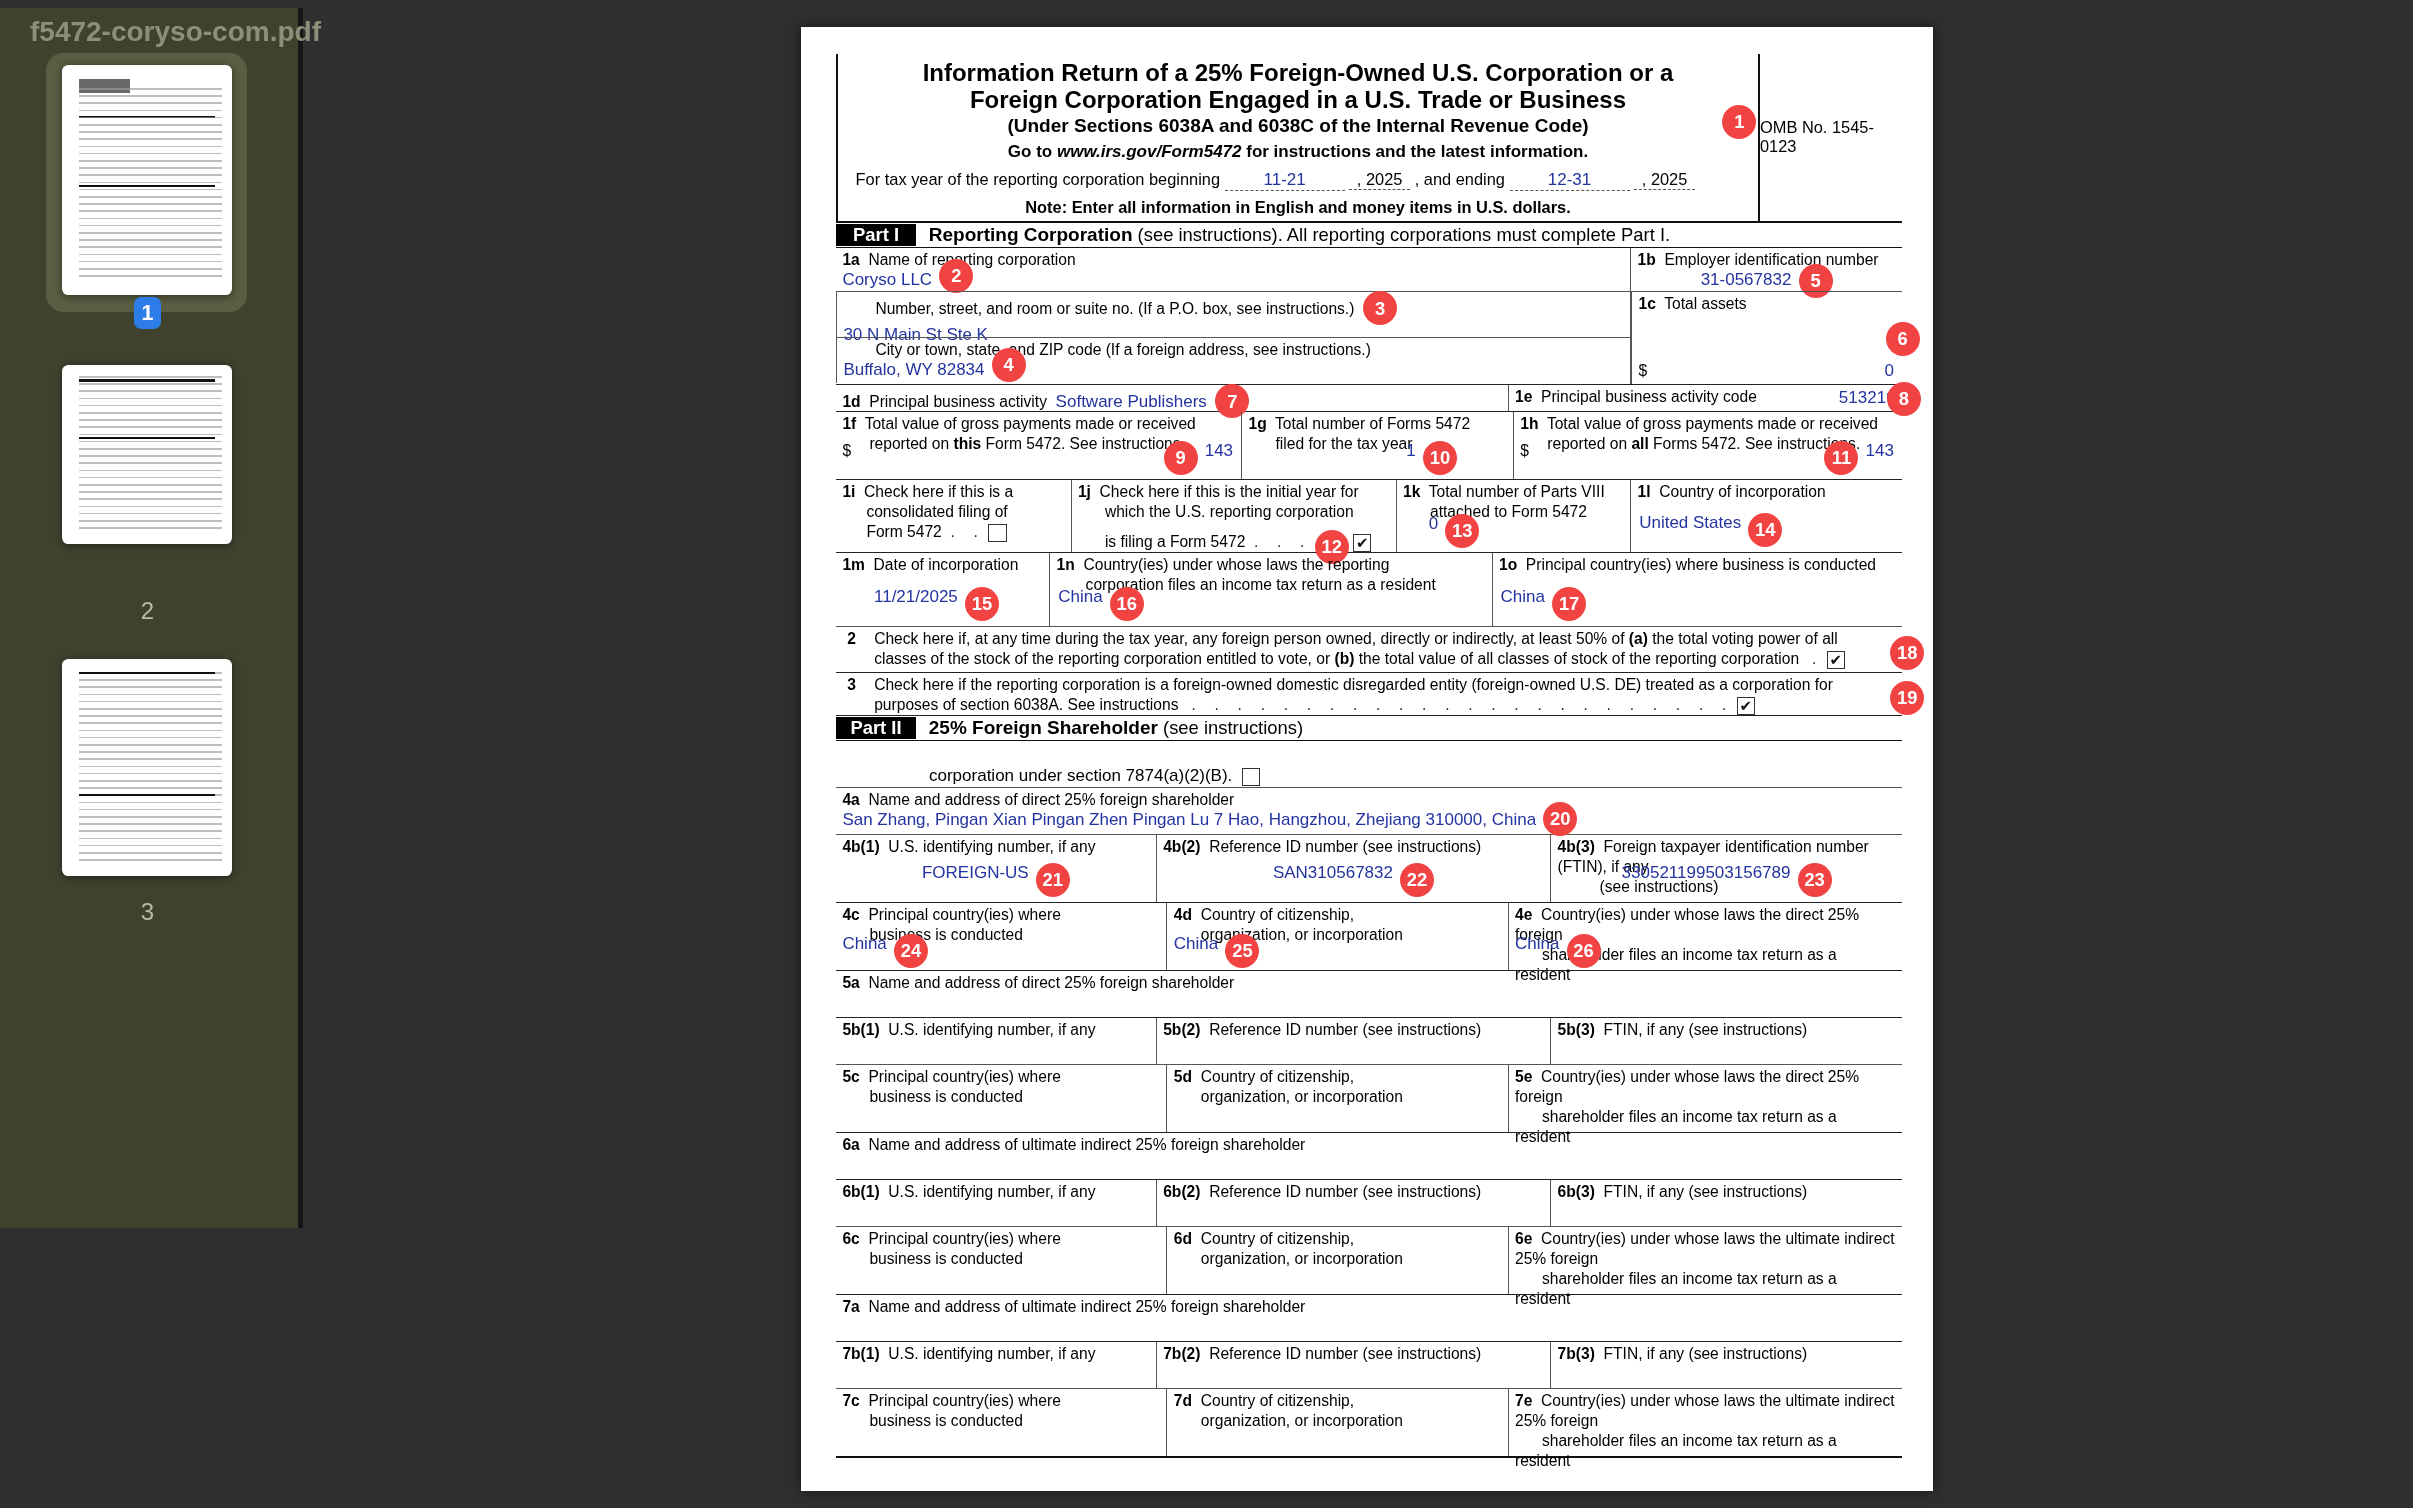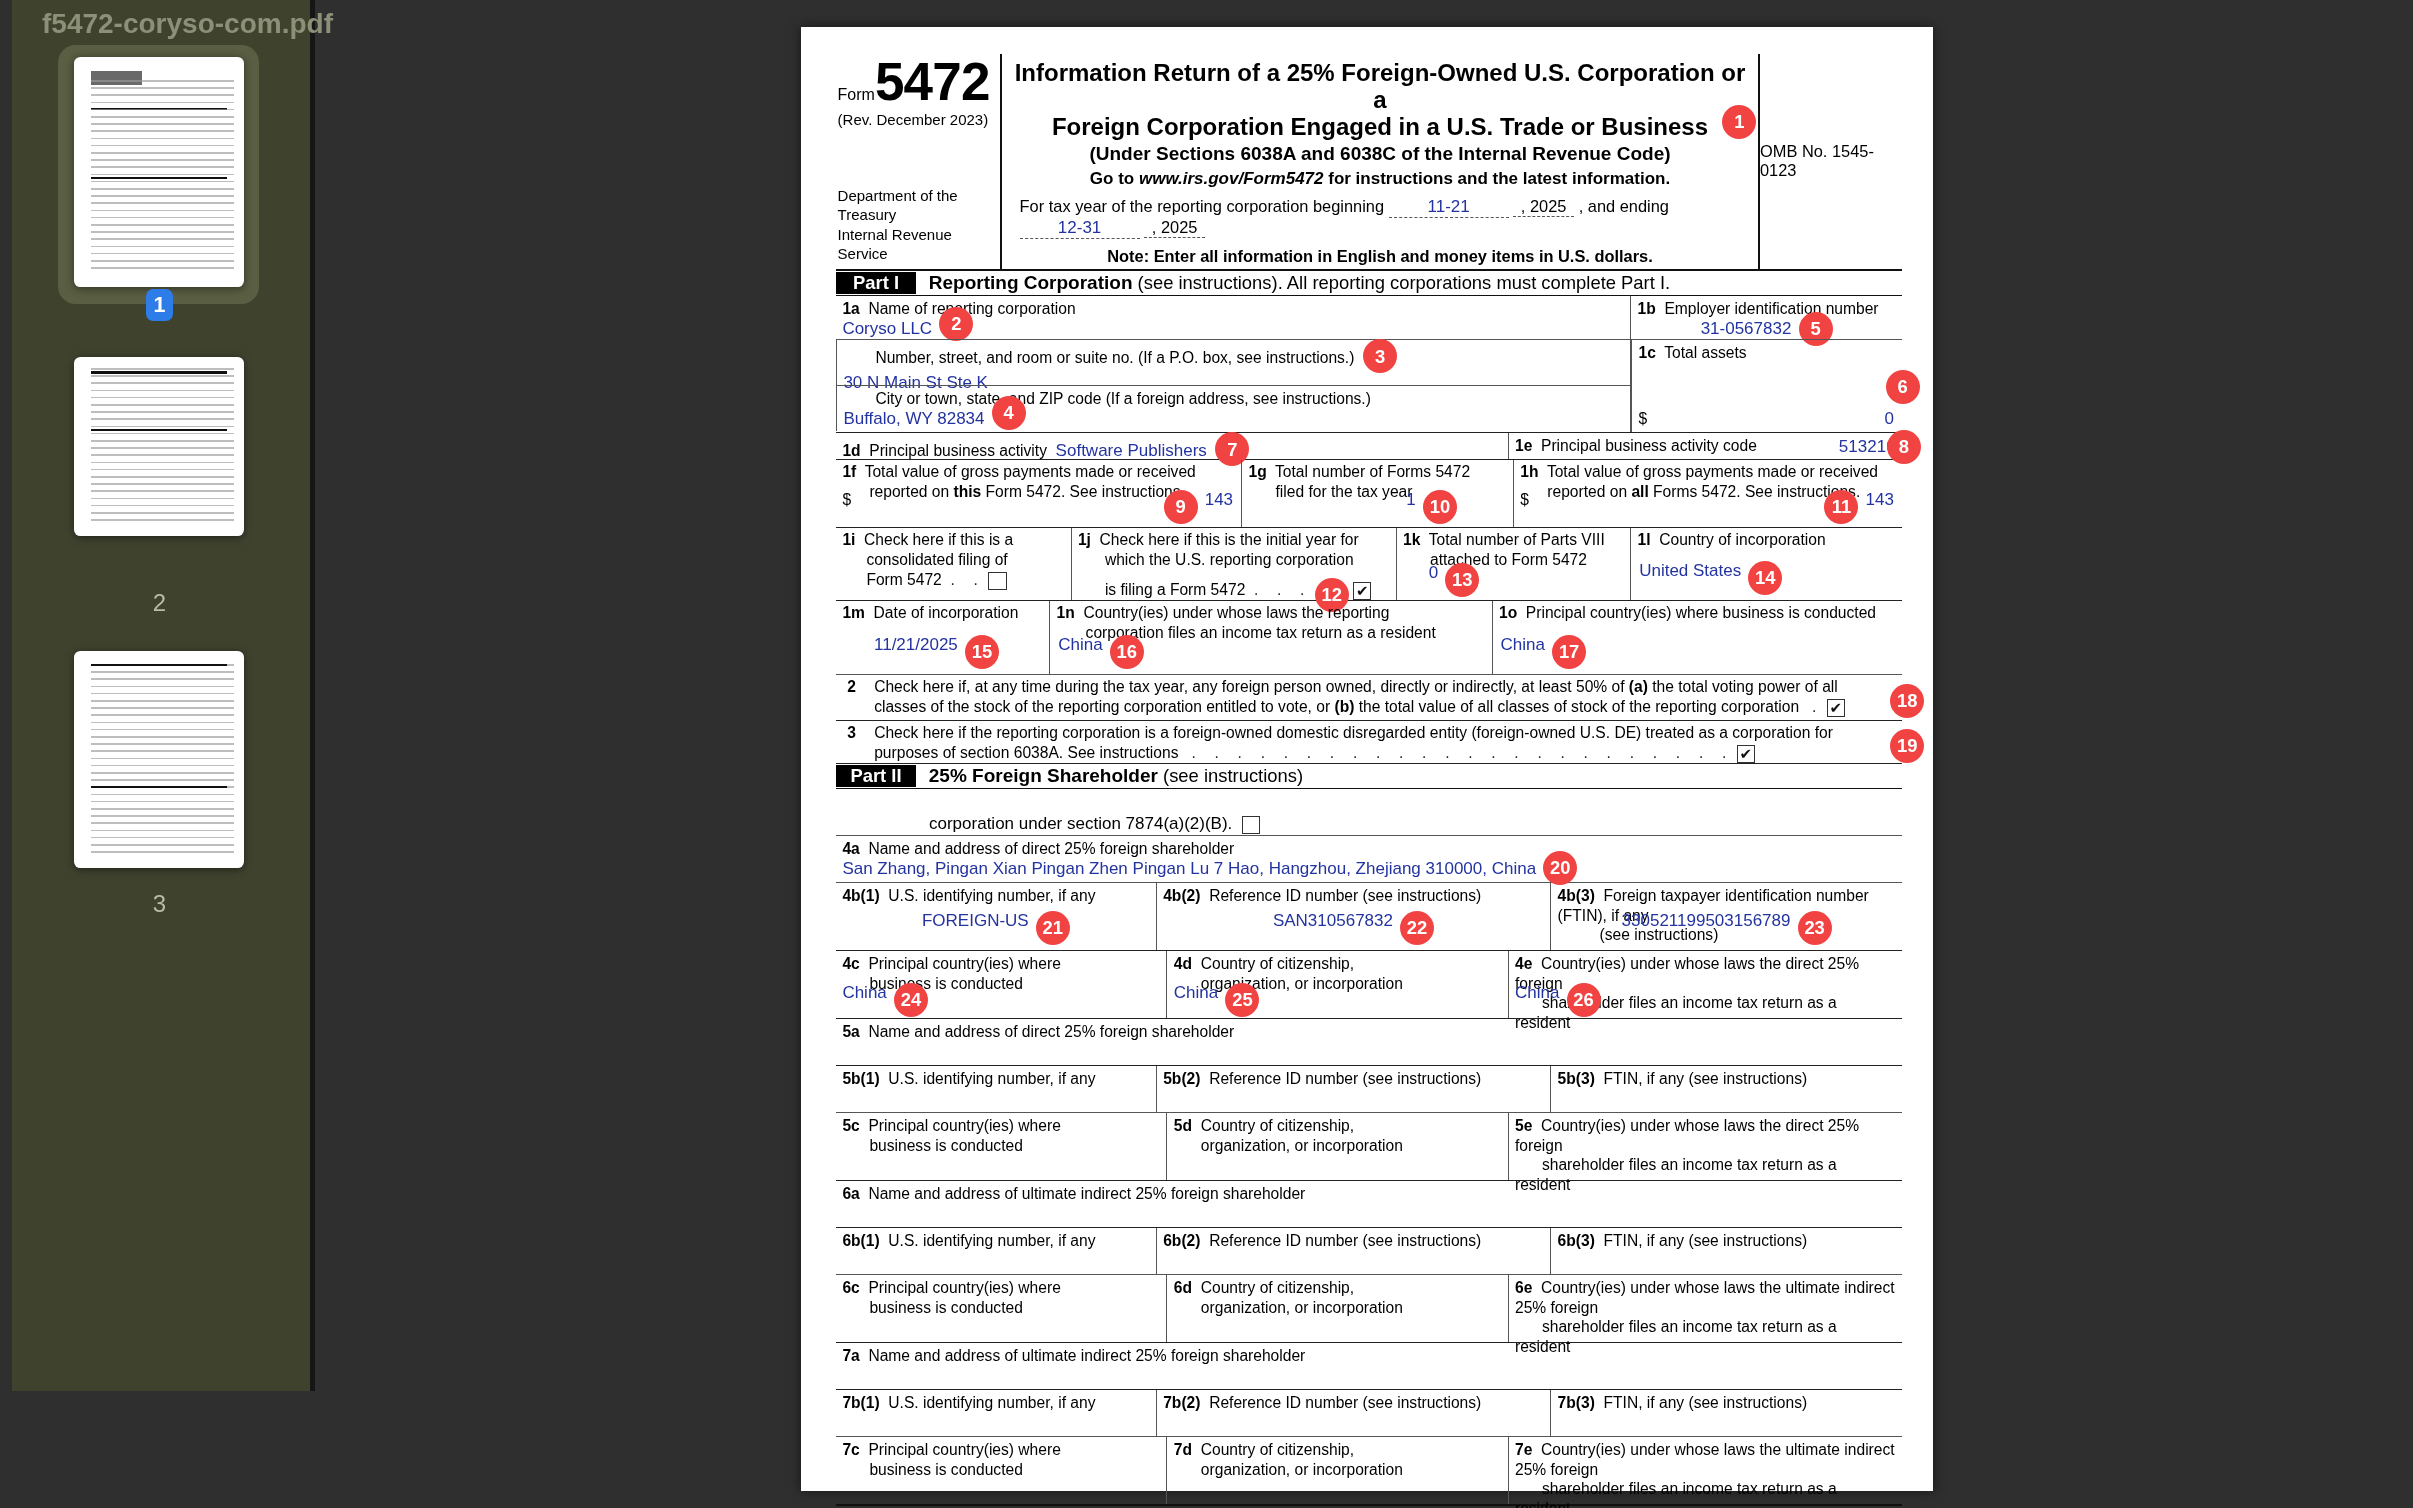--- a/index.html
+++ b/index.html
@@ -1,21 +1,21 @@
 <!DOCTYPE html>
 <html style="font-size:12.8px"><head>
 <meta charset="utf-8">
 <style>
   * { margin:0; padding:0; box-sizing:border-box; }
   html,body { width:2413px; height:1508px; overflow:hidden; background:#2f2f2f;
               font-family:"Liberation Sans","DejaVu Sans",sans-serif; }
 
   
-  .sidebar { position:absolute; left:0; top:0; width:303px; height:1391px;
-             background:#3f432e; border-right:5.6px solid #161616;margin-left:12px; }
+  .sidebar { position:absolute; left:0; top:8px; width:303px; height:1220px;
+             background:#3f432e; border-right:5.6px solid #161616; }
   .filename { position:absolute; left:30px; top:8px; font-size:28px; font-weight:700;
               color:#8d9078; white-space:nowrap; }
   .thumb-sel { position:absolute; left:46px; top:45px; width:201px; height:259px;
                background:#5a5e42; border-radius:17.6px; }
   .thumb { position:absolute; background:#ffffff; border-radius:6.4px;
            box-shadow:0 1.6px 8px rgba(0,0,0,.45); overflow:hidden; cursor:pointer; }
   .t1 { left:62px; top:57px;  width:170px; height:230px; }
   .t2 { left:62px; top:357px; width:170px; height:179px; }
   .t3 { left:62px; top:651px; width:170px; height:217px; }
   .mini-lines { position:absolute; left:10%; right:6%; top:6%; bottom:6%;
@@ -108,25 +108,20 @@
     <div class="mini-bar" style="top:6%"></div>
     <div class="mini-bar" style="top:62%"></div>
   </div>
   <div class="pgnum p3">3</div>
 </div>
 
 <div class="page">
 <div class="content">
 
   <div class="hdr">
-    <div class="hdr-left">
-      <div><span class="formword">Form</span><span class="formnum">5472</span></div>
-      <div class="rev">(Rev. December 2023)</div>
-      <div class="dept"><span>Department of the Treasury</span><br><span>Internal Revenue Service</span></div>
-    </div>
     <div class="hdr-mid">
       <div class="title"><span>Information Return of a 25% Foreign-Owned U.S. Corporation or a</span><br><span>Foreign Corporation Engaged in a U.S. Trade or Business</span></div>
       <div class="subtitle">(Under Sections 6038A and 6038C of the Internal Revenue Code)</div>
       <div class="goto"><span>Go to </span><i>www.irs.gov/Form5472</i><span> for instructions and the latest information.</span></div>
       <span class="badge badge-goto">1</span>
       <div class="taxyear">
         <span>For tax year of the reporting corporation beginning</span>
         <span class="dash d-date v">11-21</span>
         <span class="dash d-yr">, 2025</span>
         <span>, and ending</span>

